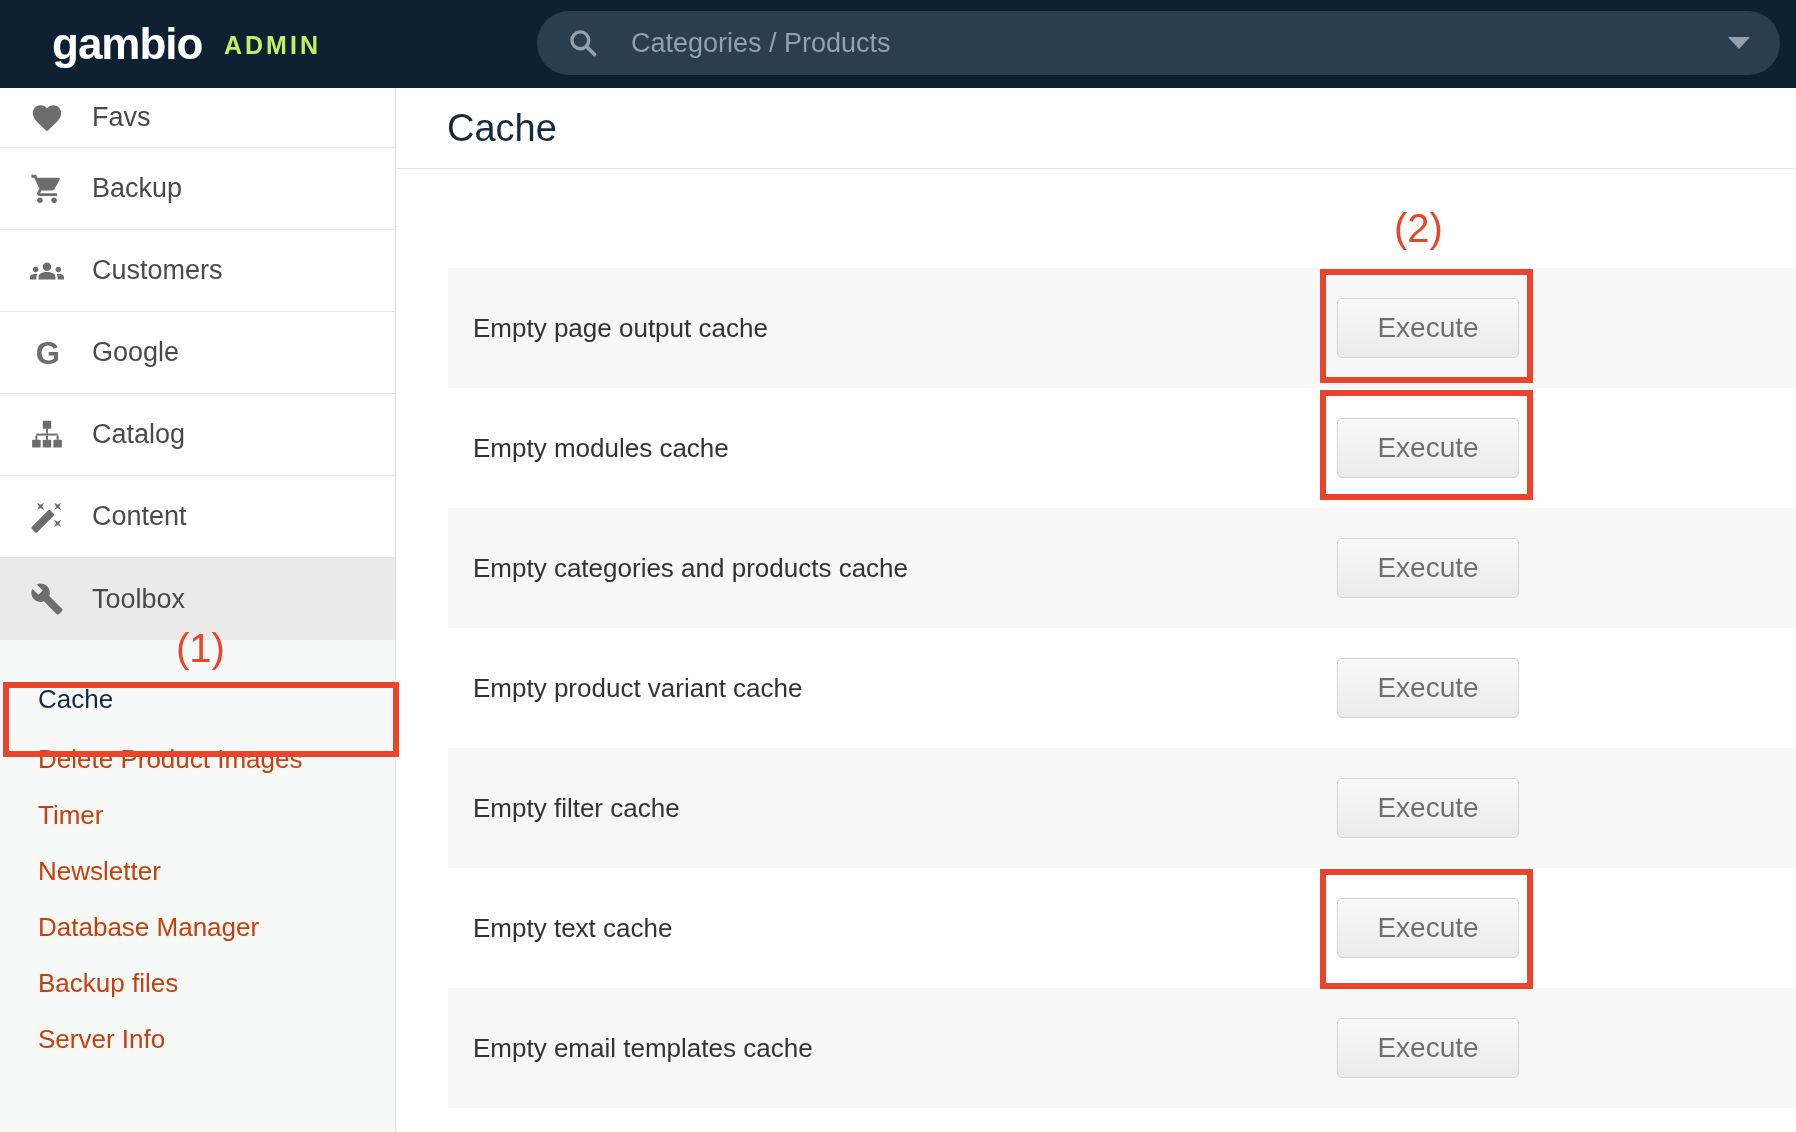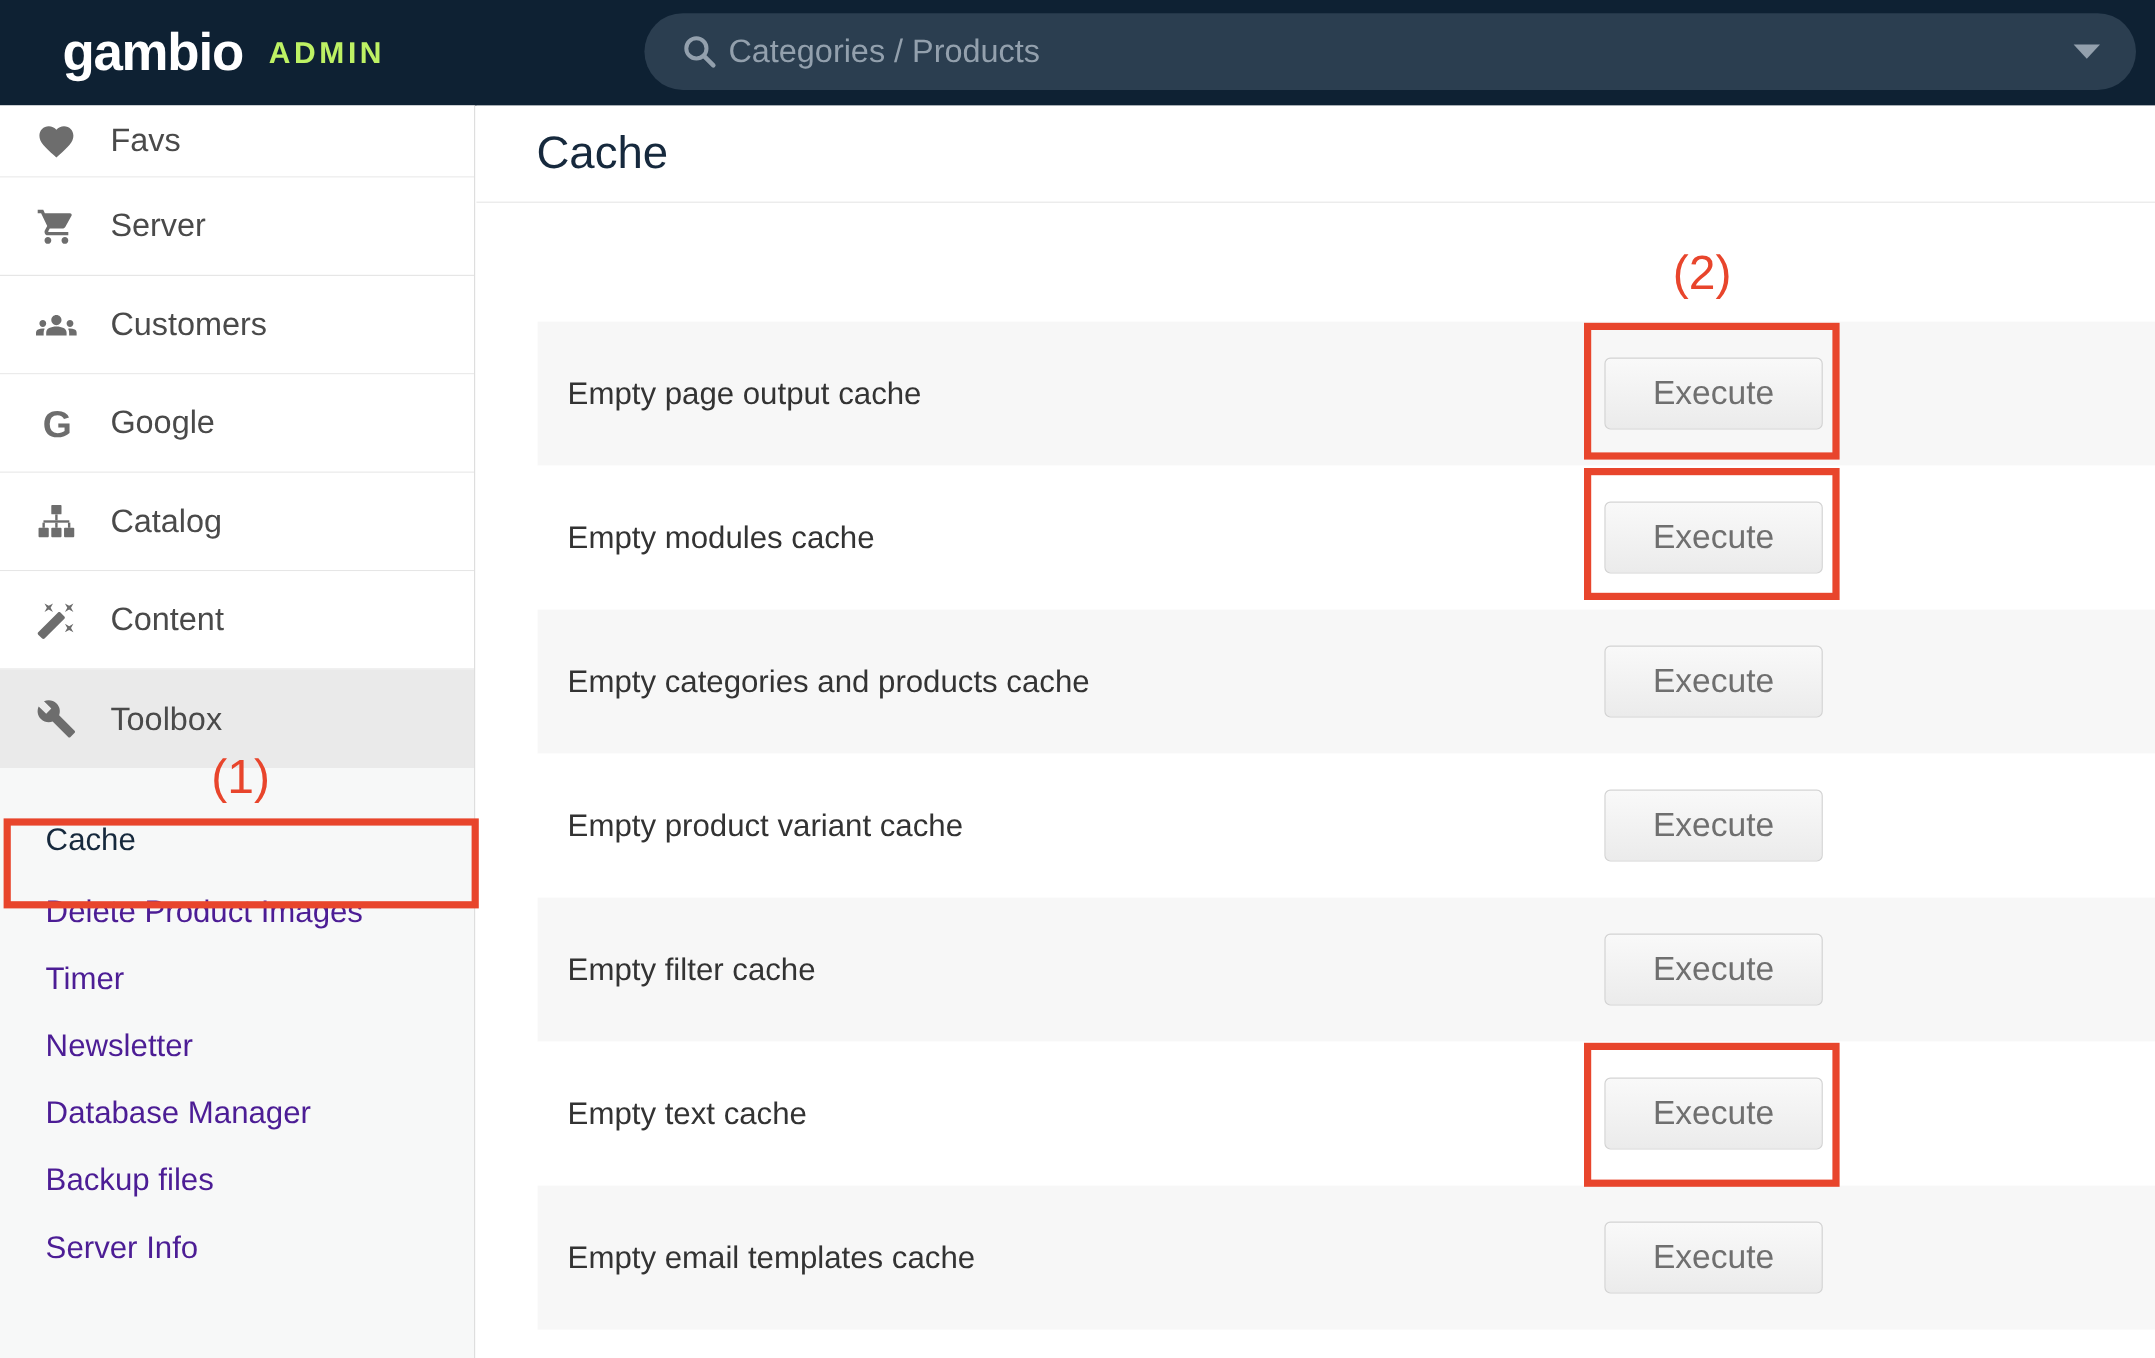--- a/index.html
+++ b/index.html
@@ -18,21 +18,21 @@
   .admin-badge {
     position:absolute; left:224px; top:50%; transform:translateY(-46%);
     font-size:25px; font-weight:bold; color:#bef264; letter-spacing:3px;
   }
   .searchbar {
     position:absolute; left:537px; top:11px; width:1243px; height:64px;
     background:#2b3e50; border-radius:32px;
     display:flex; align-items:center; padding:0 30px; cursor:text;
   }
   .search-icon { width:32px; height:32px; flex:0 0 auto; }
-  .search-text { margin-left:8px; font-size:27px; color:#93a0ad; }
+  .search-text { margin-left:32px; font-size:27px; color:#93a0ad; }
   .search-caret {
     margin-left:auto; width:0; height:0; cursor:pointer;
     border-left:11px solid transparent; border-right:11px solid transparent;
     border-top:12px solid #93a0ad;
   }
 
   
   .sidebar {
     position:absolute; left:0; top:88px; width:396px; bottom:0;
     background:#ffffff; border-right:1px solid #dedede;
@@ -44,21 +44,21 @@
   }
   .nav-item:first-child { height:60px;text-align:center; }
   .nav-item.active { background:#eaeaea; border-bottom:none; }
   .nav-icon { width:38px; height:36px; display:flex; align-items:center; justify-content:center; }
   .nav-icon svg { width:34px; height:34px; fill:#6d6d6d; }
   .nav-label { margin-left:26px; font-size:27px; color:#4a4a4a; }
 
   .submenu { flex:1 1 auto; background:#f7f8f8; }
   .submenu-item {
     height:56px; display:flex; align-items:center; padding-left:38px;
-    font-size:26px; color:#4c1d95; cursor:pointer;
+    font-size:26px; color:#c2410c; cursor:pointer;
   }
   .submenu-item.current { margin-top:22px; height:75px; color:#16293d; }
   .submenu-item:nth-child(2) { margin-top:-6px; }
 
   
   .main { position:absolute; left:397px; top:88px; right:0; bottom:0; background:#fff; }
   .page-title {
     position:absolute; left:50px; top:0; height:80px; display:flex; align-items:center;
     font-size:38px; font-weight:500; color:#16293d;
   }
@@ -116,21 +116,21 @@
       </span>
       <span class="nav-label">Favs</span>
     </div>
 
     <div class="nav-item">
       <span class="nav-icon">
         <svg viewBox="0 0 24 24">
             <path d="M7 18c-1.1 0-1.99.9-1.99 2S5.9 22 7 22s2-.9 2-2-.9-2-2-2zM1 2v2h2l3.6 7.59-1.35 2.45c-.16.28-.25.61-.25.96 0 1.1.9 2 2 2h12v-2H7.42c-.14 0-.25-.11-.25-.25l.03-.12.9-1.63h7.45c.75 0 1.41-.41 1.75-1.03l3.58-6.49c.08-.14.12-.31.12-.48 0-.55-.45-1-1-1H5.21l-.94-2H1zm16 16c-1.1 0-1.99.9-1.99 2s.89 2 1.99 2 2-.9 2-2-.9-2-2-2z"></path>
           </svg>
       </span>
-      <span class="nav-label">Server</span>
+      <span class="nav-label">Backup</span>
     </div>
 
     <div class="nav-item">
       <span class="nav-icon">
         <svg viewBox="0 0 24 24">
             <path d="M12 12.75c1.63 0 3.07.39 4.24.9 1.08.48 1.76 1.56 1.76 2.73V18H6v-1.61c0-1.18.68-2.26 1.76-2.73 1.17-.52 2.61-.91 4.24-.91zM4 13c1.1 0 2-.9 2-2s-.9-2-2-2-2 .9-2 2 .9 2 2 2zm1.13 1.1c-.37-.06-.74-.1-1.13-.1-.99 0-1.93.21-2.78.58C.48 14.9 0 15.62 0 16.43V18h4.5v-1.61c0-.83.23-1.61.63-2.29zM20 13c1.1 0 2-.9 2-2s-.9-2-2-2-2 .9-2 2 .9 2 2 2zm4 3.43c0-.81-.48-1.53-1.22-1.85A6.95 6.95 0 0020 14c-.39 0-.76.04-1.13.1.4.68.63 1.46.63 2.29V18H24v-1.57zM12 6c1.66 0 3 1.34 3 3s-1.34 3-3 3-3-1.34-3-3 1.34-3 3-3z"></path>
           </svg>
       </span>
       <span class="nav-label">Customers</span>
     </div>

